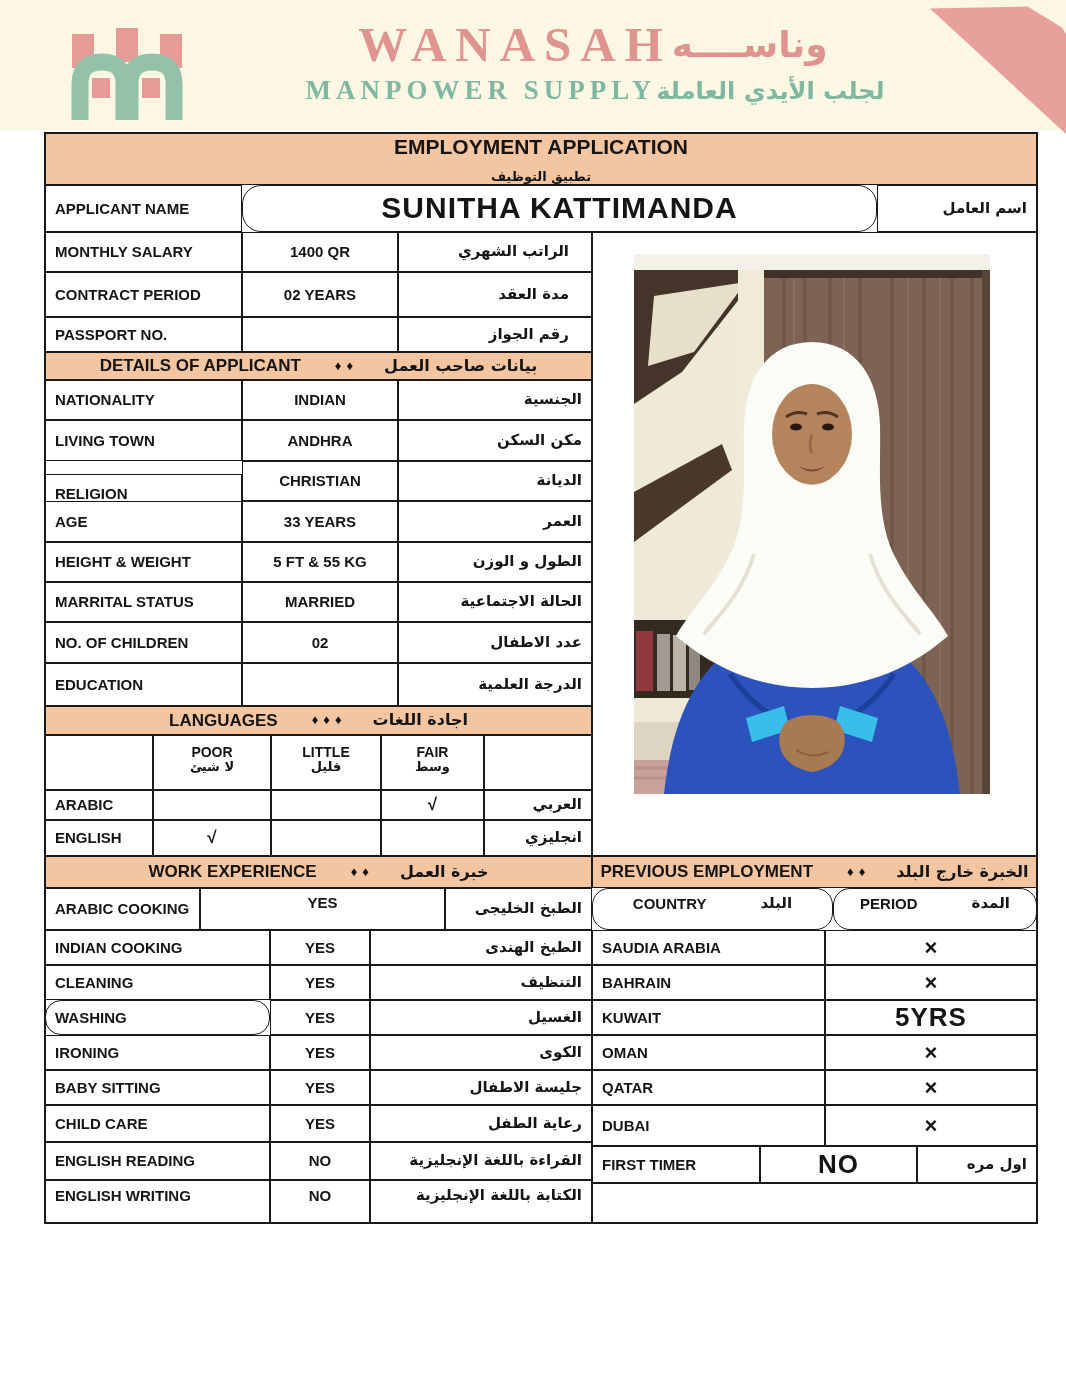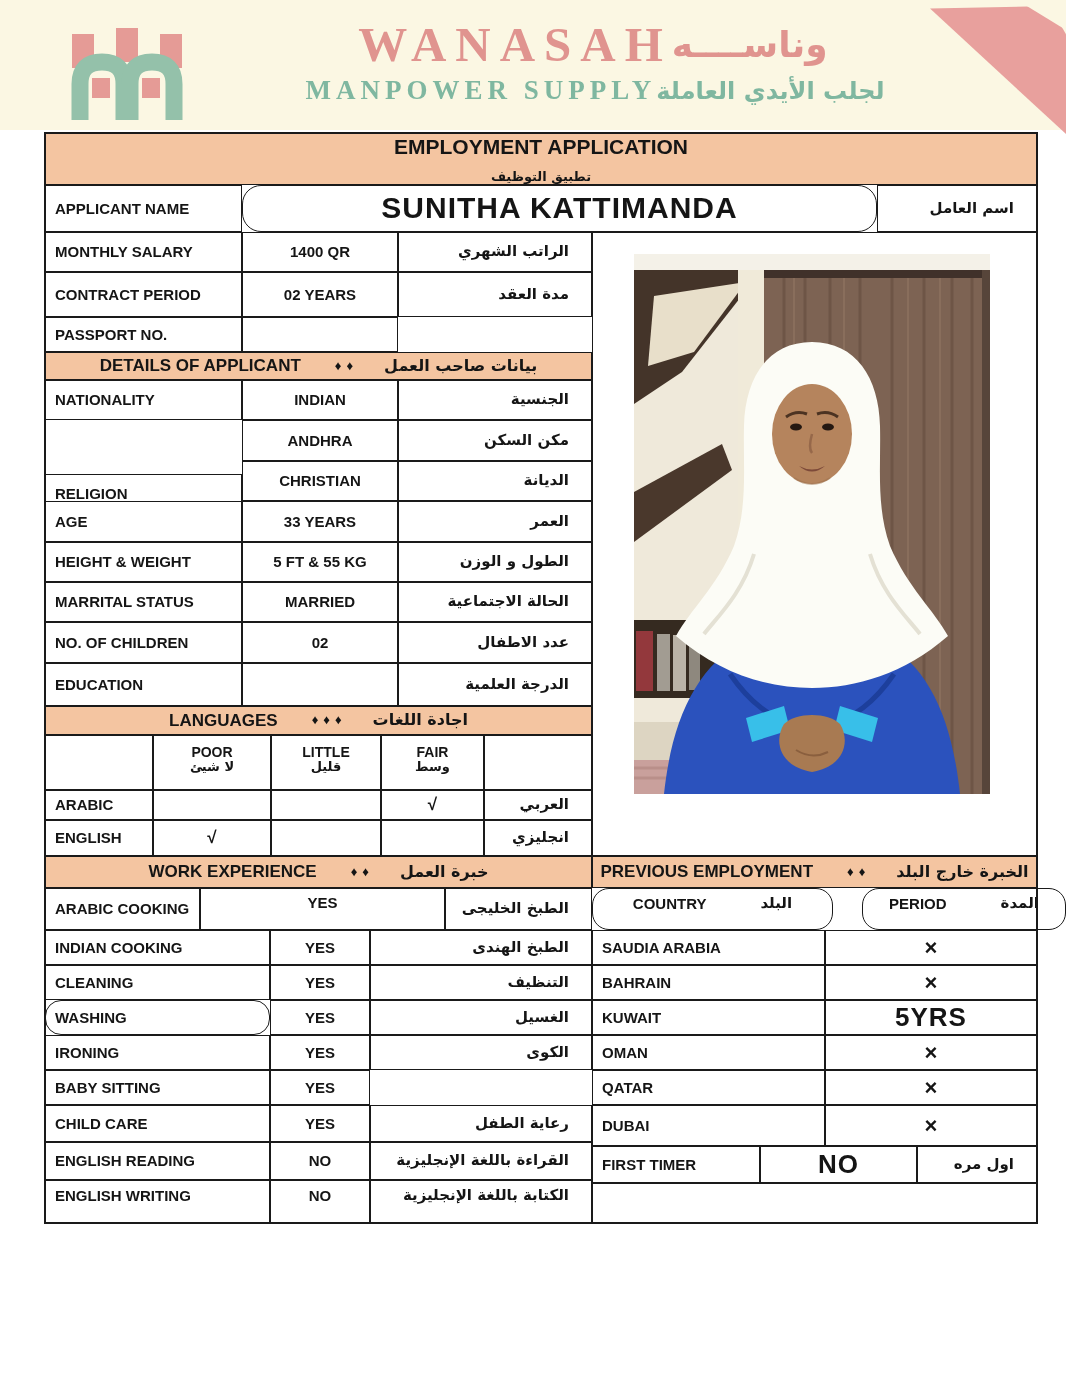--- a/index.html
+++ b/index.html
@@ -18,21 +18,21 @@
   .brand-ar{font-family:"DejaVu Sans",sans-serif;font-weight:700;font-size:36px;color:#e0948f;vertical-align:middle;margin-right:14px;}
   .tag-en{font-family:"Liberation Serif",serif;font-weight:700;font-size:27px;letter-spacing:5px;color:#7fb7a0;vertical-align:middle;}
   .tag-ar{font-family:"DejaVu Sans",sans-serif;font-weight:700;font-size:24px;color:#7fb7a0;vertical-align:middle;margin-right:10px;}
   .brand-line2{margin-top:8px;}
 
   
   .cell{position:absolute;box-sizing:border-box;border:1.5px solid #1a1a1a;display:flex;align-items:center;
         font-weight:700;font-size:15px;background:#fff;line-height:1.15;}
   .c{justify-content:center;text-align:center;}
   .l{padding-left:9px;}
-  .ar{font-family:"DejaVu Sans",sans-serif;direction:rtl;justify-content:flex-start;padding-right:22px;font-size:15px;}
+  .ar{font-family:"DejaVu Sans",sans-serif;direction:rtl;justify-content:flex-start;padding-right:9px;font-size:15px;}
   .pad50{padding-right:22px;}
   .peach{background:#f4c5a1;justify-content:center;}
   .outer{position:absolute;left:44px;top:132px;width:994px;height:1092px;border:2px solid #1a1a1a;pointer-events:none;box-sizing:border-box;}
 
   .title-block{position:absolute;left:45px;top:133px;width:992px;height:52px;background:#f4c5a1;border:1.5px solid #1a1a1a;
         box-sizing:border-box;display:flex;flex-direction:column;align-items:center;justify-content:center;gap:8px;}
   .title-en{font-weight:700;font-size:21px;}
   .title-ar{font-family:"DejaVu Sans",sans-serif;font-weight:700;font-size:13px;margin-top:2px;}
 
   .sec-head{gap:0;}
@@ -98,31 +98,33 @@
   <div class="cell l" style="left:45px;top:232px;width:197px;height:40px;">MONTHLY SALARY</div>
   <div class="cell c" style="left:242px;top:232px;width:156px;height:40px;">1400 QR</div>
   <div class="cell ar pad50" style="left:398px;top:232px;width:194px;height:40px;">الراتب الشهري</div>
 
   <div class="cell l" style="left:45px;top:272px;width:197px;height:45px;">CONTRACT PERIOD</div>
   <div class="cell c" style="left:242px;top:272px;width:156px;height:45px;">02 YEARS</div>
   <div class="cell ar pad50" style="left:398px;top:272px;width:194px;height:45px;">مدة العقد</div>
 
   <div class="cell l" style="left:45px;top:317px;width:197px;height:35px;">PASSPORT NO.</div>
   <div class="cell c" style="left:242px;top:317px;width:156px;height:35px;"></div>
+  <div class="cell ar pad50" style="left:398px;top:317px;width:194px;height:35px;">رقم الجواز</div>
 
   <div class="cell peach sec-head" style="left:45px;top:352px;width:547px;height:28px;">
     <span class="sec-en">DETAILS OF APPLICANT</span>
     <span class="sec-di">♦♦</span>
     <span class="sec-ar">بيانات صاحب العمل</span>
   </div>
 
   <div class="cell l" style="left:45px;top:380px;width:197px;height:40px;">NATIONALITY</div>
   <div class="cell c" style="left:242px;top:380px;width:156px;height:40px;">INDIAN</div>
   <div class="cell ar" style="left:398px;top:380px;width:194px;height:40px;">الجنسية</div>
 
+  <div class="cell l" style="left:45px;top:420px;width:197px;height:41px;">LIVING TOWN</div>
   <div class="cell c" style="left:242px;top:420px;width:156px;height:41px;">ANDHRA</div>
   <div class="cell ar" style="left:398px;top:420px;width:194px;height:41px;">مكن السكن</div>
 
   <div class="cell l" style="left:45px;top:474px;width:197px;height:40px;">RELIGION</div>
   <div class="cell c" style="left:242px;top:461px;width:156px;height:40px;">CHRISTIAN</div>
   <div class="cell ar" style="left:398px;top:461px;width:194px;height:40px;">الديانة</div>
 
   <div class="cell l" style="left:45px;top:501px;width:197px;height:41px;">AGE</div>
   <div class="cell c" style="left:242px;top:501px;width:156px;height:41px;">33 YEARS</div>
   <div class="cell ar" style="left:398px;top:501px;width:194px;height:41px;">العمر</div>
@@ -197,20 +199,21 @@
   <div class="cell l" style="left:45px;top:1000px;width:225px;height:35px;border-radius:16px;">WASHING</div>
   <div class="cell c" style="left:270px;top:1000px;width:100px;height:35px;">YES</div>
   <div class="cell ar" style="left:370px;top:1000px;width:222px;height:35px;">الغسيل</div>
 
   <div class="cell l" style="left:45px;top:1035px;width:225px;height:35px;">IRONING</div>
   <div class="cell c" style="left:270px;top:1035px;width:100px;height:35px;">YES</div>
   <div class="cell ar" style="left:370px;top:1035px;width:222px;height:35px;">الكوى</div>
 
   <div class="cell l" style="left:45px;top:1070px;width:225px;height:35px;">BABY SITTING</div>
   <div class="cell c" style="left:270px;top:1070px;width:100px;height:35px;">YES</div>
+  <div class="cell ar" style="left:370px;top:1070px;width:222px;height:35px;">جليسة الاطفال</div>
 
   <div class="cell l" style="left:45px;top:1105px;width:225px;height:37px;">CHILD CARE</div>
   <div class="cell c" style="left:270px;top:1105px;width:100px;height:37px;">YES</div>
   <div class="cell ar" style="left:370px;top:1105px;width:222px;height:37px;">رعاية الطفل</div>
 
   <div class="cell l" style="left:45px;top:1142px;width:225px;height:38px;">ENGLISH READING</div>
   <div class="cell c" style="left:270px;top:1142px;width:100px;height:38px;">NO</div>
   <div class="cell ar" style="left:370px;top:1142px;width:222px;height:38px;">القراءة باللغة الإنجليزية</div>
 
   <div class="cell l" style="left:45px;top:1180px;width:225px;height:43px;align-items:flex-start;padding-top:6px;">ENGLISH WRITING</div>
@@ -284,21 +287,21 @@
   <div class="cell peach sec-head" style="left:592px;top:856px;width:445px;height:32px;">
     <span class="sec-en">PREVIOUS EMPLOYMENT</span>
     <span class="sec-di">♦♦</span>
     <span class="sec-ar">الخبرة خارج البلد</span>
   </div>
 
   <div class="cell c pair" style="left:592px;top:888px;width:241px;height:42px;align-items:flex-start;padding-top:6px;">
     <span>COUNTRY</span>
     <span class="arx">البلد</span>
   </div>
-  <div class="cell c pair" style="left:833px;top:888px;width:204px;height:42px;align-items:flex-start;padding-top:6px;margin-left:29px;">
+  <div class="cell c pair" style="left:833px;top:888px;width:204px;height:42px;align-items:flex-start;padding-top:6px;">
     <span>PERIOD</span>
     <span class="arx">المدة</span>
   </div>
 
   <div class="cell l" style="left:592px;top:930px;width:233px;height:35px;">SAUDIA ARABIA</div>
   <div class="cell c cross" style="left:825px;top:930px;width:212px;height:35px;">×</div>
 
   <div class="cell l" style="left:592px;top:965px;width:233px;height:35px;">BAHRAIN</div>
   <div class="cell c cross" style="left:825px;top:965px;width:212px;height:35px;">×</div>
 

